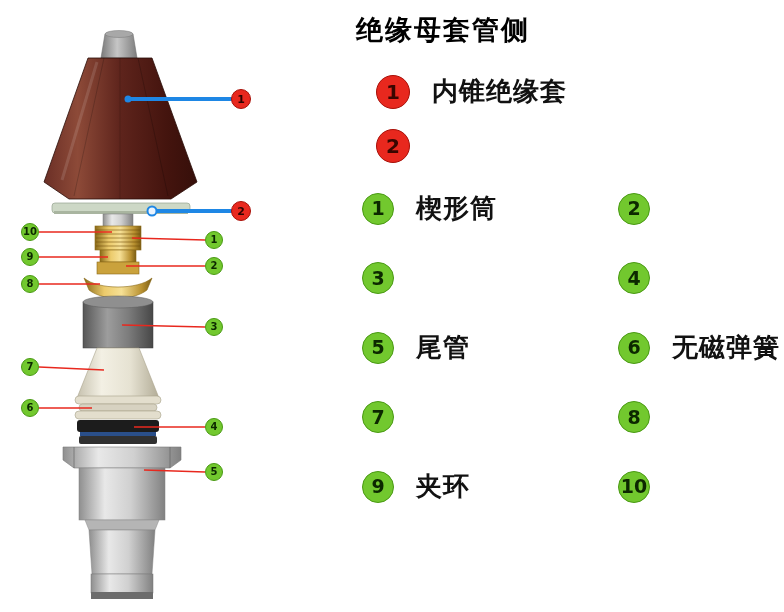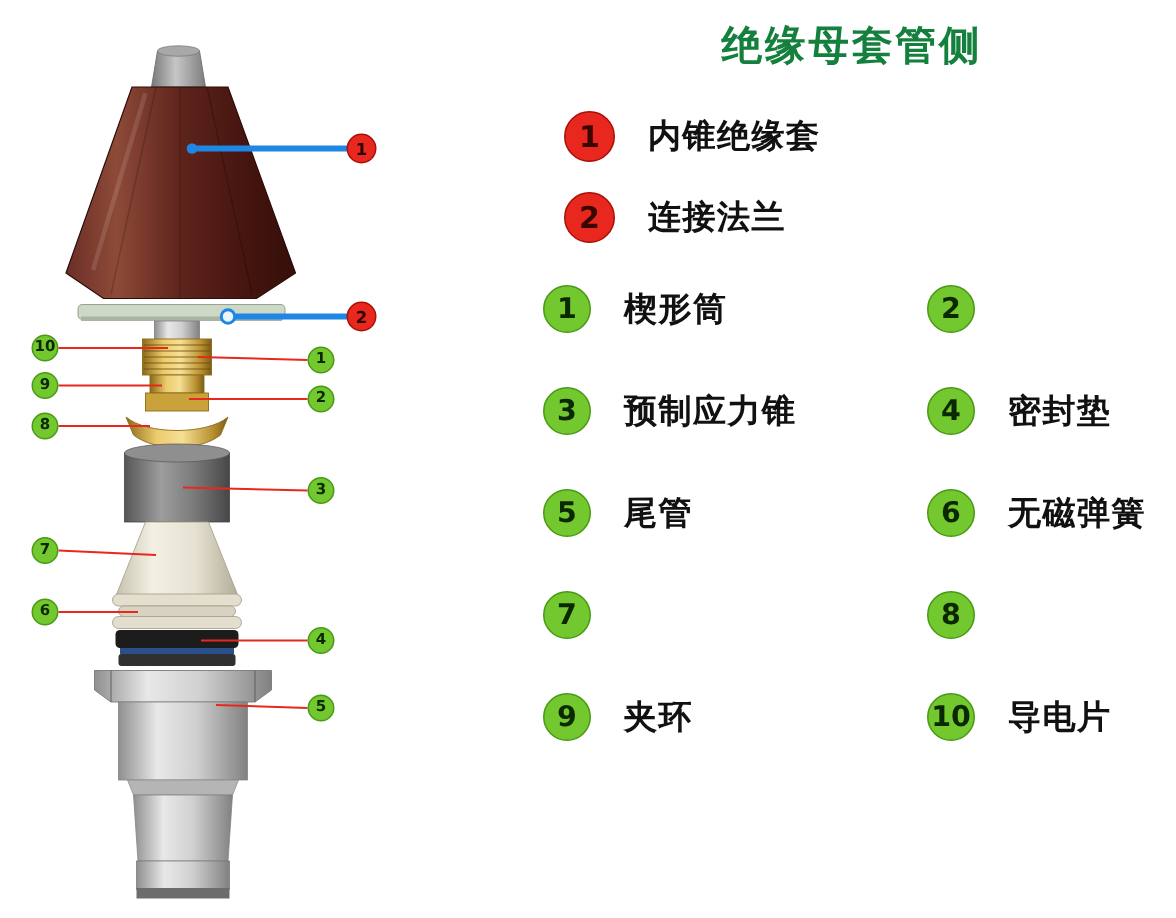--- a/index.html
+++ b/index.html
@@ -10,29 +10,29 @@
   .diagram{position:absolute;left:0;top:0;}
 
   
   .callout{position:absolute;border-radius:50%;display:flex;align-items:center;justify-content:center;
            font-weight:bold;transform:translate(-50%,-50%);box-sizing:border-box;line-height:1;}
   .callout.green{width:18px;height:18px;background:#72c82e;border:1px solid #4a9a14;color:#0c2800;font-size:10px;}
   .callout.red{width:20px;height:20px;background:#e8281e;border:1px solid #a81008;color:#2d0300;font-size:11px;}
 
   
   .legend{position:absolute;left:356px;top:12px;width:424px;color:#111;}
-  .legend-title{font-size:27px;font-weight:bold;letter-spacing:2px;color:#15803d;text-align:center;}
+  .legend-title{font-size:27px;font-weight:bold;letter-spacing:2px;color:#000000;}
   .legend-title.second{margin-top:24px;}
   .red-items{margin-top:26px;margin-left:20px;display:flex;flex-direction:column;gap:20px;}
   .legend-item{display:flex;align-items:center;gap:22px;}
   .badge{border-radius:50%;display:flex;align-items:center;justify-content:center;font-weight:bold;
          flex:0 0 auto;box-sizing:border-box;line-height:1;}
   .badge.red{width:34px;height:34px;background:#e8281e;border:1px solid #a81008;color:#3a0600;font-size:20px;}
   .badge.green{width:32px;height:32px;background:#72c82e;border:1px solid #4a9a14;color:#0c2800;font-size:19px;}
-  .item-label{font-size:22px;font-weight:bold;letter-spacing:1px;white-space:nowrap;}
+  .item-label{font-size:26px;font-weight:bold;letter-spacing:1px;white-space:nowrap;}
   .grid{margin-top:28px;margin-left:6px;display:grid;grid-template-columns:256px auto;row-gap:36px;}
 </style>
 </head>
 <body>
 
 <div class="canvas">
 
   <svg class="diagram" width="340" height="612" viewBox="0 0 340 612" xmlns="http://www.w3.org/2000/svg">
     <defs>
       <linearGradient id="coneGrad" x1="0" y1="0" x2="1" y2="0">
@@ -197,48 +197,45 @@
       <div class="legend-item">
         <div class="badge red">
             <span>1</span>
           </div>
         <div class="item-label">内锥绝缘套</div>
       </div>
       <div class="legend-item">
         <div class="badge red">
             <span>2</span>
           </div>
-        <div class="item-label">连接法兰</div>
       </div>
     </div>
 
 
     <div class="grid">
       <div class="legend-item">
         <div class="badge green">
             <span>1</span>
           </div>
         <div class="item-label">楔形筒</div>
       </div>
       <div class="legend-item">
         <div class="badge green">
             <span>2</span>
           </div>
       </div>
       <div class="legend-item">
         <div class="badge green">
             <span>3</span>
           </div>
-        <div class="item-label">预制应力锥</div>
       </div>
       <div class="legend-item">
         <div class="badge green">
             <span>4</span>
           </div>
-        <div class="item-label">密封垫</div>
       </div>
       <div class="legend-item">
         <div class="badge green">
             <span>5</span>
           </div>
         <div class="item-label">尾管</div>
       </div>
       <div class="legend-item">
         <div class="badge green">
             <span>6</span>
@@ -258,18 +255,17 @@
       <div class="legend-item">
         <div class="badge green">
             <span>9</span>
           </div>
         <div class="item-label">夹环</div>
       </div>
       <div class="legend-item">
         <div class="badge green">
             <span>10</span>
           </div>
-        <div class="item-label">导电片</div>
       </div>
     </div>
   </div>
 
 </div>
 
 </body></html>

